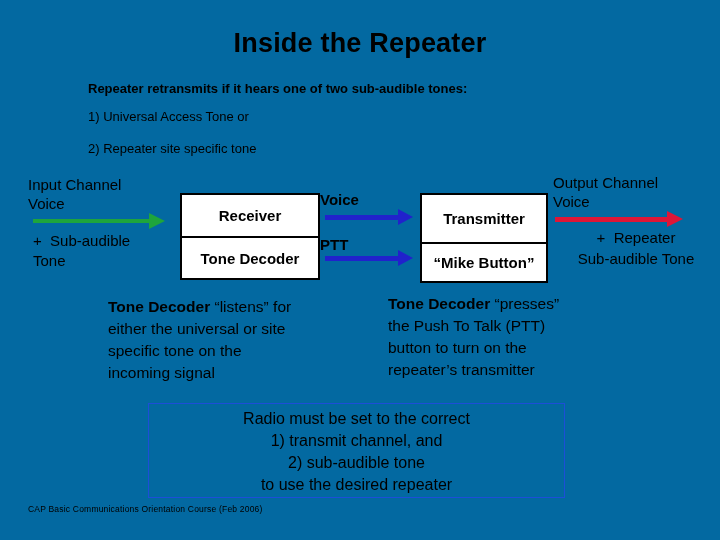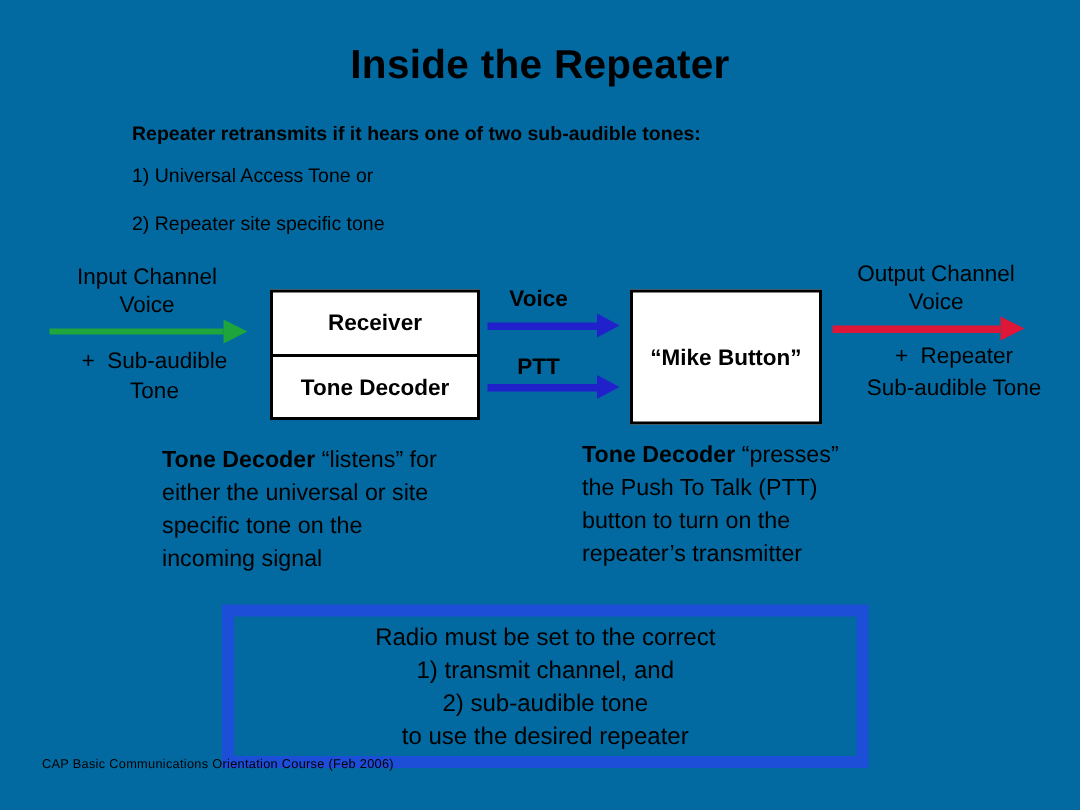--- a/index.html
+++ b/index.html
@@ -11,21 +11,21 @@
 
   .title { left:0; top:28px; width:720px; text-align:center;
            font-size:27px; font-weight:bold; letter-spacing:0.2px; }
 
   .intro-line { left:88px; font-size:13px; white-space:nowrap; }
   .intro-1 { top:81px; font-weight:bold; }
   .intro-2 { top:109px; }
   .intro-3 { top:141px; }
 
   .lbl { font-size:15px; white-space:nowrap; }
-  .ctr { text-align:center; }
+  .ctr { text-align:left; }
   .bold { font-weight:bold; }
 
   .input-label  { left:28px;  top:175px; width:140px; line-height:19px; }
   .input-sub    { left:33px;  top:231px; width:140px; line-height:20px; }
   .voice-label  { left:320px; top:191px; width:78px; font-weight:bold; }
   .ptt-label    { left:320px; top:236px; width:78px; font-weight:bold; }
   .output-label { left:553px; top:173px; width:142px; line-height:19px; }
   .output-sub   { left:556px; top:227px; width:160px; line-height:21px; text-align:center; }
 
   .dbox { border:2px solid #000; display:flex; flex-direction:column; background:#fff; }
@@ -50,21 +50,21 @@
   .arrow-blue-1 .head, .arrow-blue-2 .head { border-left-width:15px; border-left-style:solid; }
   .arrow-red    { left:555px; top:211px; }
   .arrow-red .shaft { width:112px; height:5px; }
   .arrow-red .head  { border-left-width:16px; border-left-style:solid; }
 
   .note { font-size:15.5px; line-height:22px; text-align:left; }
   .note-left  { left:108px; top:296px; width:265px; }
   .note-right { left:388px; top:293px; width:216px; }
 
   .callout { left:148px; top:403px; width:415px; height:89px;
-             border:8px solid #1d4ed8; text-align:center;
+             border:1px solid #1d4ed8; text-align:center;
              font-size:16px; line-height:22px; padding-top:4px; }
 
   .footer { left:28px; top:504px; font-size:8.5px; letter-spacing:0.2px; }
 </style>
 </head>
 <body>
 
 <div class="slide">
 
   <div class="abs title">Inside the Repeater</div>
@@ -96,20 +96,21 @@
     <span class="shaft" style="background-color: rgb(33, 33, 204);"></span>
     <span class="head" style="border-left-color: rgb(33, 33, 204);"></span>
   </div>
   <div class="abs lbl ctr ptt-label">PTT</div>
   <div class="abs arrow arrow-blue-2">
     <span class="shaft" style="background-color: rgb(33, 33, 204);"></span>
     <span class="head" style="border-left-color: rgb(33, 33, 204);"></span>
   </div>
 
   <div class="abs dbox transmitter-box">
+    <div class="cell cell-top">Transmitter</div>
     <div class="cell">“Mike Button”</div>
   </div>
 
   <div class="abs lbl ctr output-label">
     <div>Output Channel</div>
     <div>Voice</div>
   </div>
   <div class="abs arrow arrow-red">
     <span class="shaft" style="background-color: rgb(222, 22, 55);"></span>
     <span class="head" style="border-left-color: rgb(222, 22, 55);"></span>

